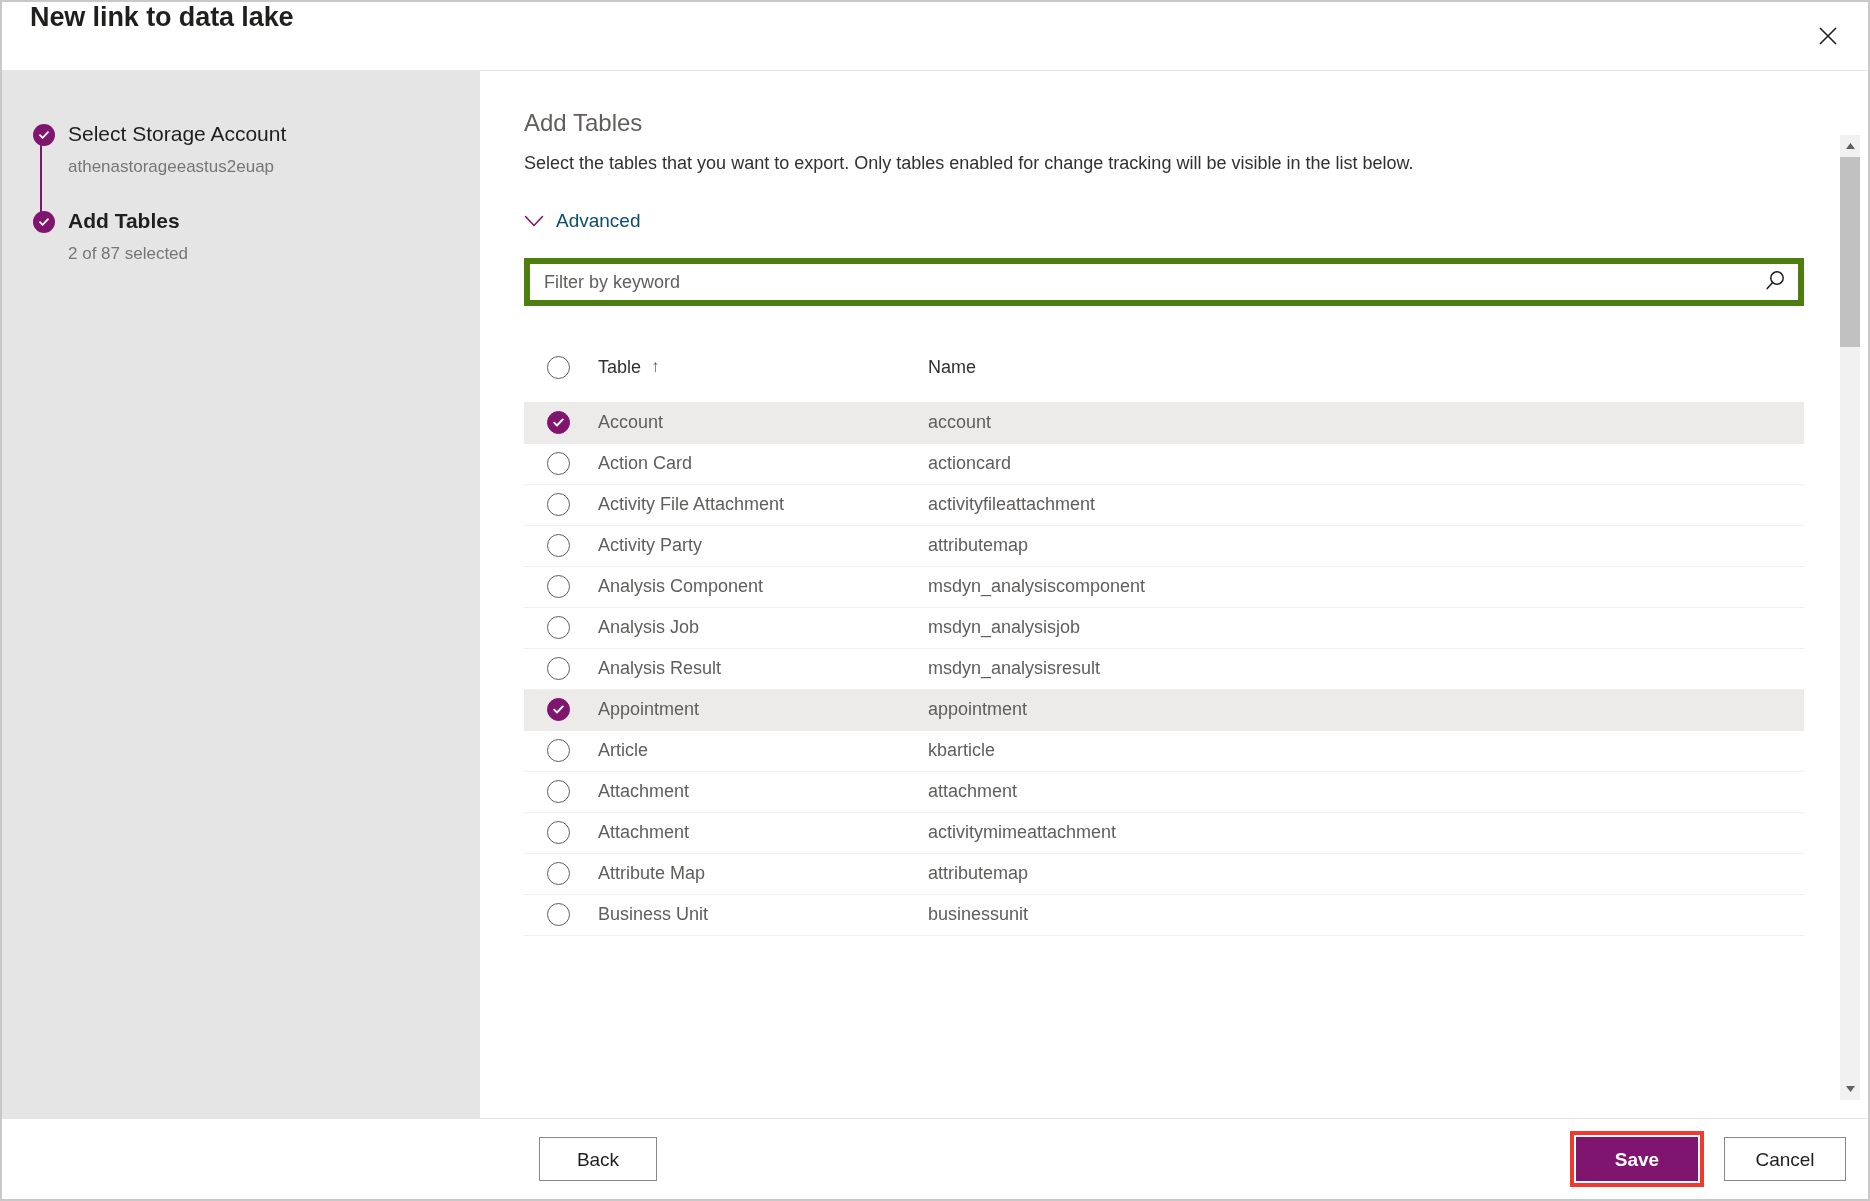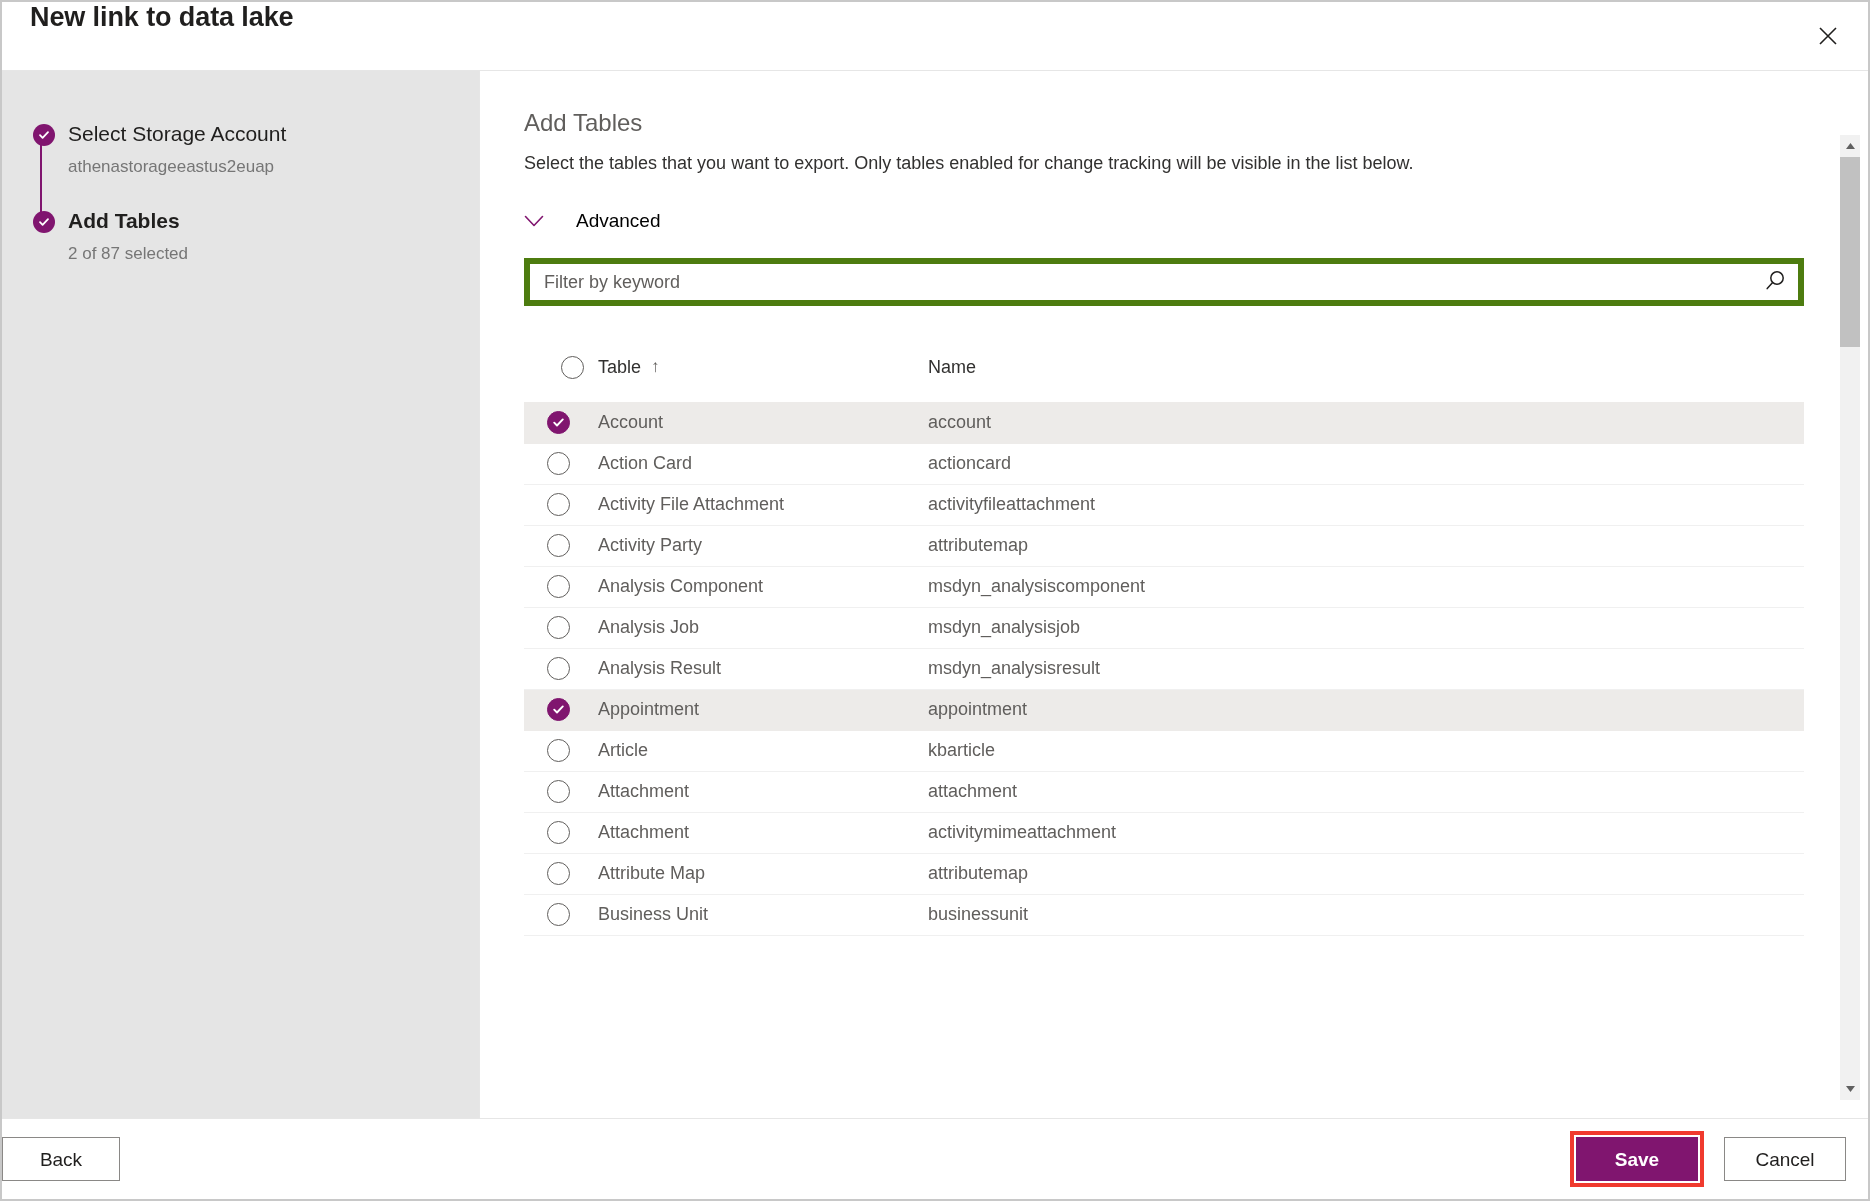--- a/index.html
+++ b/index.html
@@ -132,22 +132,21 @@
     display: flex;
     align-items: center;
     gap: 12px;
     cursor: pointer;
     margin-bottom: 26px;
     width: fit-content;
   }
   .chevron svg { display: block; }
   .advanced-label {
     font-size: 19px;
-    color: #000000;
-    margin-left: 20px;
+    color: #0c4a6e;
   }
 
   
   .search-wrap {
     position: relative;
     height: 48px;
     border: 6px solid #4d7c0f;
     background: #ffffff;
     display: flex;
     align-items: center;
@@ -178,21 +177,21 @@
     min-height: 0;
     overflow: hidden;
     margin-right: 42px;
   }
   .tbl { width: 100%; border-collapse: collapse; table-layout: fixed; }
   .tbl col.c-check { width: 74px; }
   .tbl col.c-table  { width: 330px; }
   .tbl col.c-name   { width: auto; }
 
   .tbl thead th {
-    text-align: center;
+    text-align: left;
     font-weight: normal;
     font-size: 18px;
     color: #323130;
     padding: 0 0 18px 0;
     vertical-align: middle;
     height: 52px;
   }
   .th-inner { display: flex; align-items: center; gap: 10px; }
   .sort-arrow { font-size: 17px; color: #605e5c; }
 
@@ -278,21 +277,21 @@
     font-size: 19px;
     height: 44px;
     min-width: 118px;
     padding: 0 20px;
     border: 1px solid #8a8886;
     background: #ffffff;
     color: #201f1e;
     cursor: pointer;
     line-height: 1;
   }
-  .btn-back { }
+  .btn-back { margin-left: 537px; }
   .footer-right {
     position: absolute;
     right: 22px;
     display: flex;
     align-items: center;
     gap: 20px;
   }
   .btn-primary {
     background: #80156f;
     border: 1px solid #80156f;

